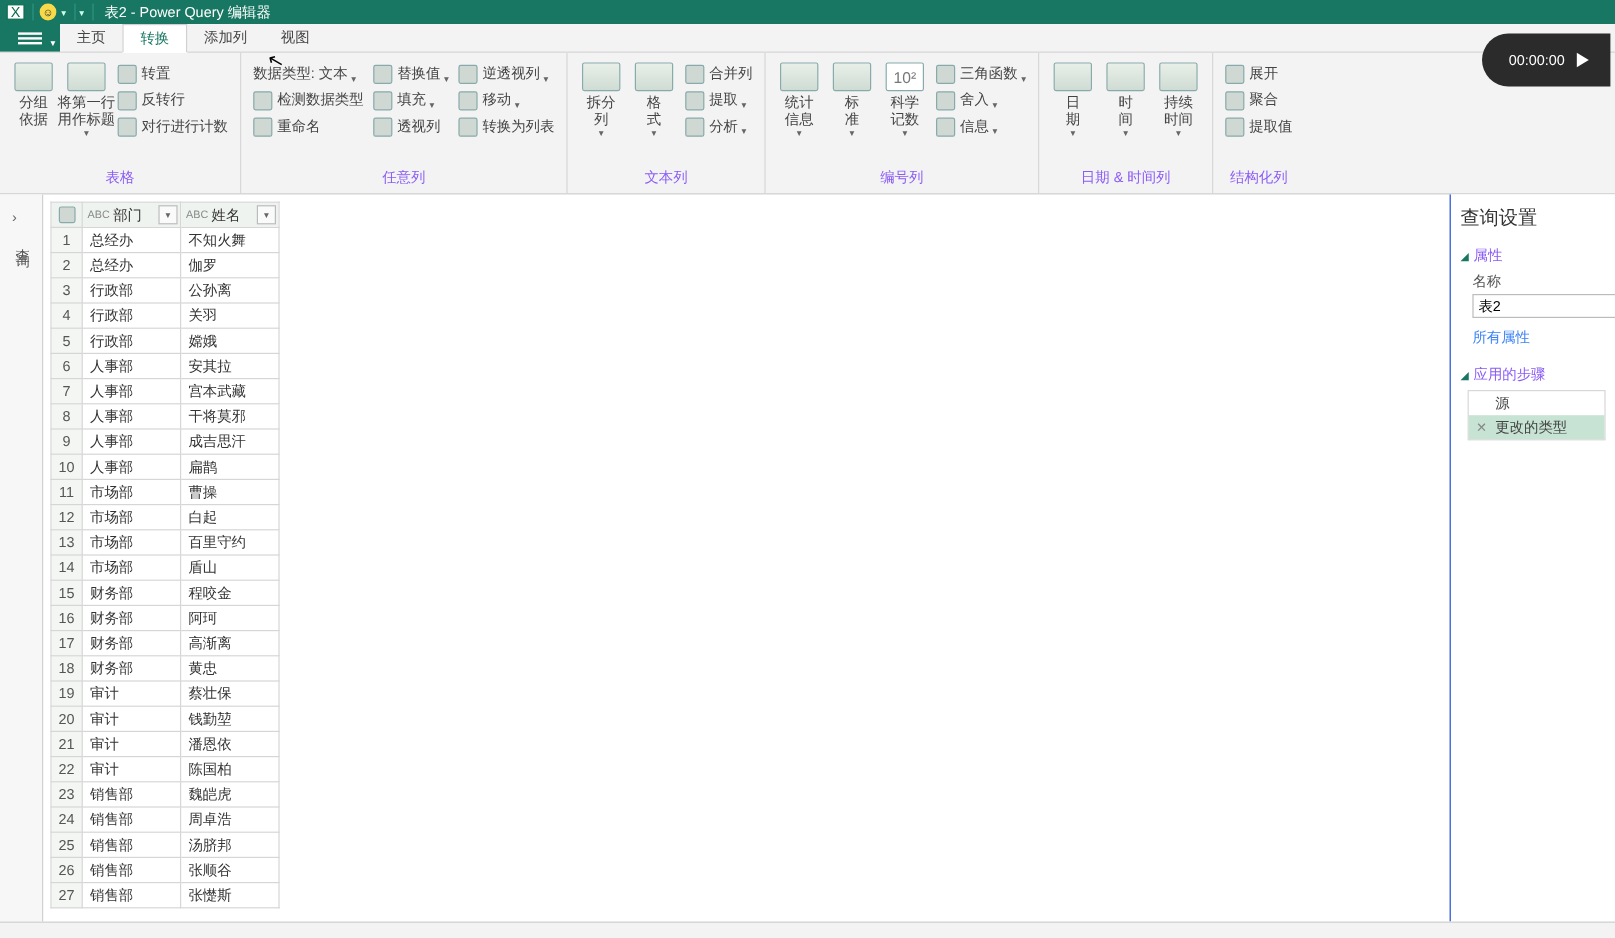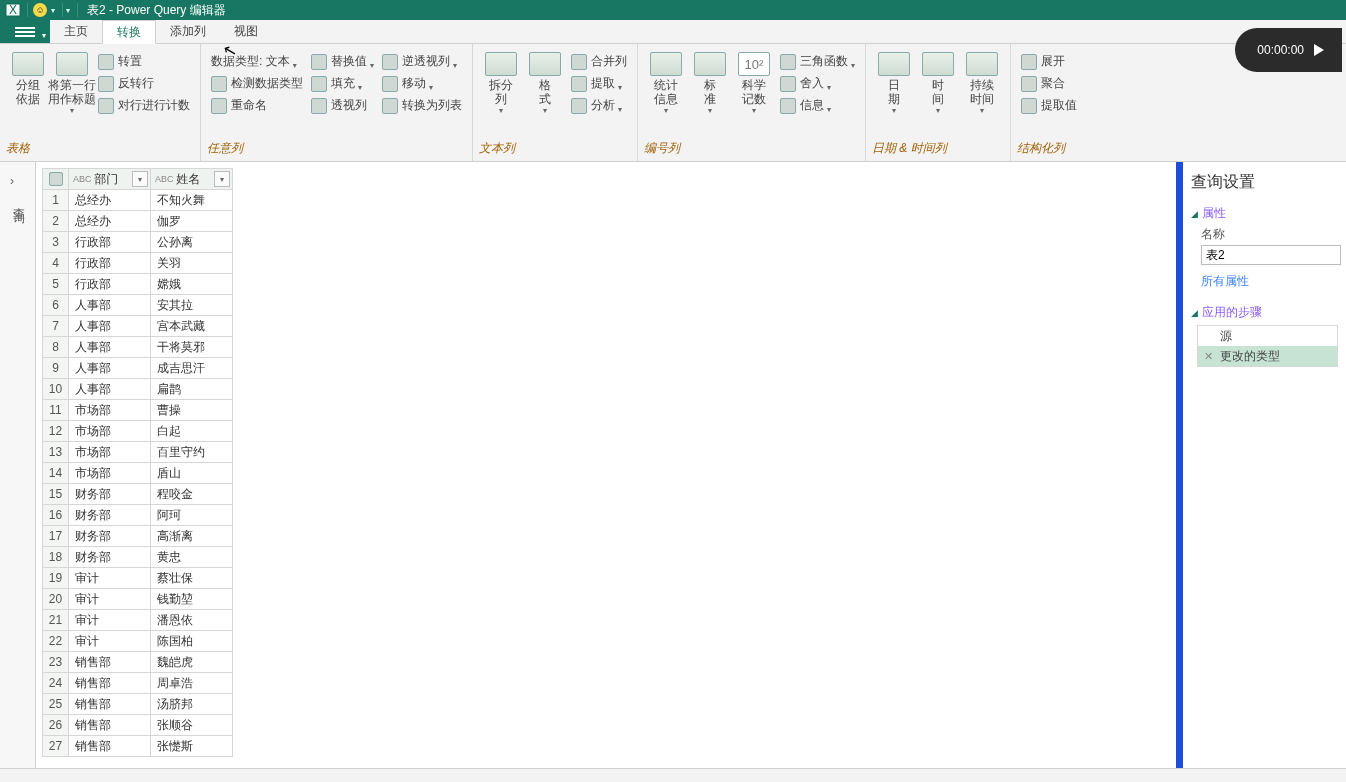--- a/index.html
+++ b/index.html
@@ -20,21 +20,21 @@
 .filebtn .bars span { height:2px; background:#fff; display:block; }
 .filebtn .caret { position:absolute; right:4px; bottom:3px; font-size:8px; }
 .tab { padding:0 14px; display:flex; align-items:center; color:#444; cursor:pointer; }
 .tab.active { background:#fff; border:1px solid #d0d0d0; border-bottom:1px solid #fff; margin-bottom:-1px; color:#187762; }
 .cursor-arrow { position:absolute; left:223px; top:41px; font-size:16px; color:#000; pointer-events:none; transform:rotate(-15deg); }
 
 
 .ribbon { height:118px; background:#f3f3f3; border-bottom:1px solid #d0d0d0; display:flex; }
 .group { border-right:1px solid #d8d8d8; padding:4px 6px 2px; display:flex; flex-direction:column; }
 .group-body { flex:1; display:flex; align-items:flex-start; }
-.group-label { font-size:12px; color:#a16207; padding:2px 0;font-style:italic; }
+.group-label { text-align:center; font-size:12px; color:#8b5cf6; padding:2px 0; }
 .bigbtn { width:44px; display:flex; flex-direction:column; align-items:center; text-align:center; padding:4px 2px; cursor:pointer; }
 .bigbtn .ico { width:32px; height:24px; margin-bottom:2px; }
 .bigbtn .lbl { font-size:12px; color:#444; line-height:14px; }
 .bigbtn .caret { font-size:8px; color:#666; }
 .smallrow { display:flex; align-items:flex-end; height:22px; padding:0 4px; cursor:pointer; color:#444; white-space:nowrap; }
 .smallrow .ico { width:16px; height:16px; margin-right:4px; flex-shrink:0; }
 .smallrow .caret { font-size:8px; margin-left:3px; color:#666; }
 .col { display:flex; flex-direction:column; }
 
 
@@ -55,21 +55,21 @@
 table.pq .colhdr { padding:0 4px; text-align:left; position:relative; }
 table.pq .colhdr .typebadge { display:inline-block; width:18px; text-align:center; font-size:9px; color:#888; vertical-align:middle; }
 table.pq .colhdr .filter { position:absolute; right:2px; top:2px; width:16px; height:16px; border:1px solid #bbb; background:#fafafa; font-size:8px; display:flex; align-items:center; justify-content:center; color:#666; cursor:pointer;}
 table.pq td.cell { padding:0 6px; color:#333; }
 table.pq .cornercell { width:26px; background:#eef3ef; }
 table.pq .cornercell .ico { width:14px; height:14px; margin:2px auto; display:block; }
 .col-dept { width:82px; }
 .col-name { width:82px; }
 
 
-.rightpanel { width:170px; border-left:7px solid #1d4ed8; background:#fff; padding:10px 8px; }
+.rightpanel { width:138px; border-left:1px solid #1d4ed8; background:#fff; padding:10px 8px; }
 .rightpanel h2 { font-size:16px; color:#333; font-weight:normal; margin-bottom:12px; }
 .sect-head { color:#8b5cf6; font-size:12px; margin:4px 0; cursor:pointer; }
 .sect-head::before { content:"◢"; font-size:9px; margin-right:4px; display:inline-block; transform:rotate(0deg); color:#187762;}
 .proplabel { font-size:12px; color:#555; margin:4px 0 2px 10px; }
 .propinput { margin-left:10px; width:140px; height:20px; border:1px solid #bcbcbc; padding:0 4px; font-size:12px; }
 .allprops { color:#3b82f6; margin:8px 0 14px 10px; cursor:pointer; font-size:12px; }
 .steps { margin-left:6px; border:1px solid #d8d8d8; }
 .step { height:20px; display:flex; align-items:center; padding:0 6px; font-size:12px; color:#444; cursor:pointer; }
 .step .x { width:12px; color:#888; margin-right:4px; font-size:11px; }
 .step.sel { background:#c7e3d3; }

